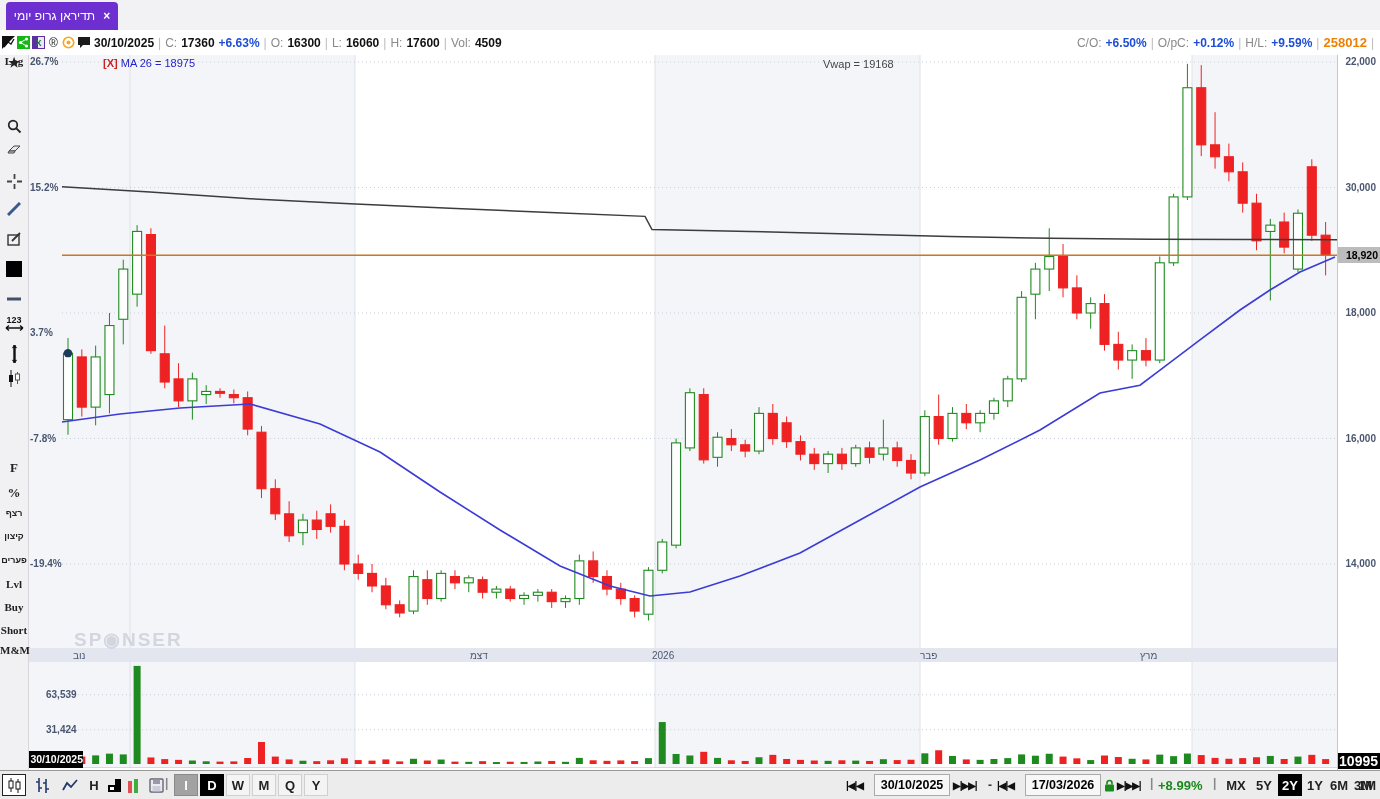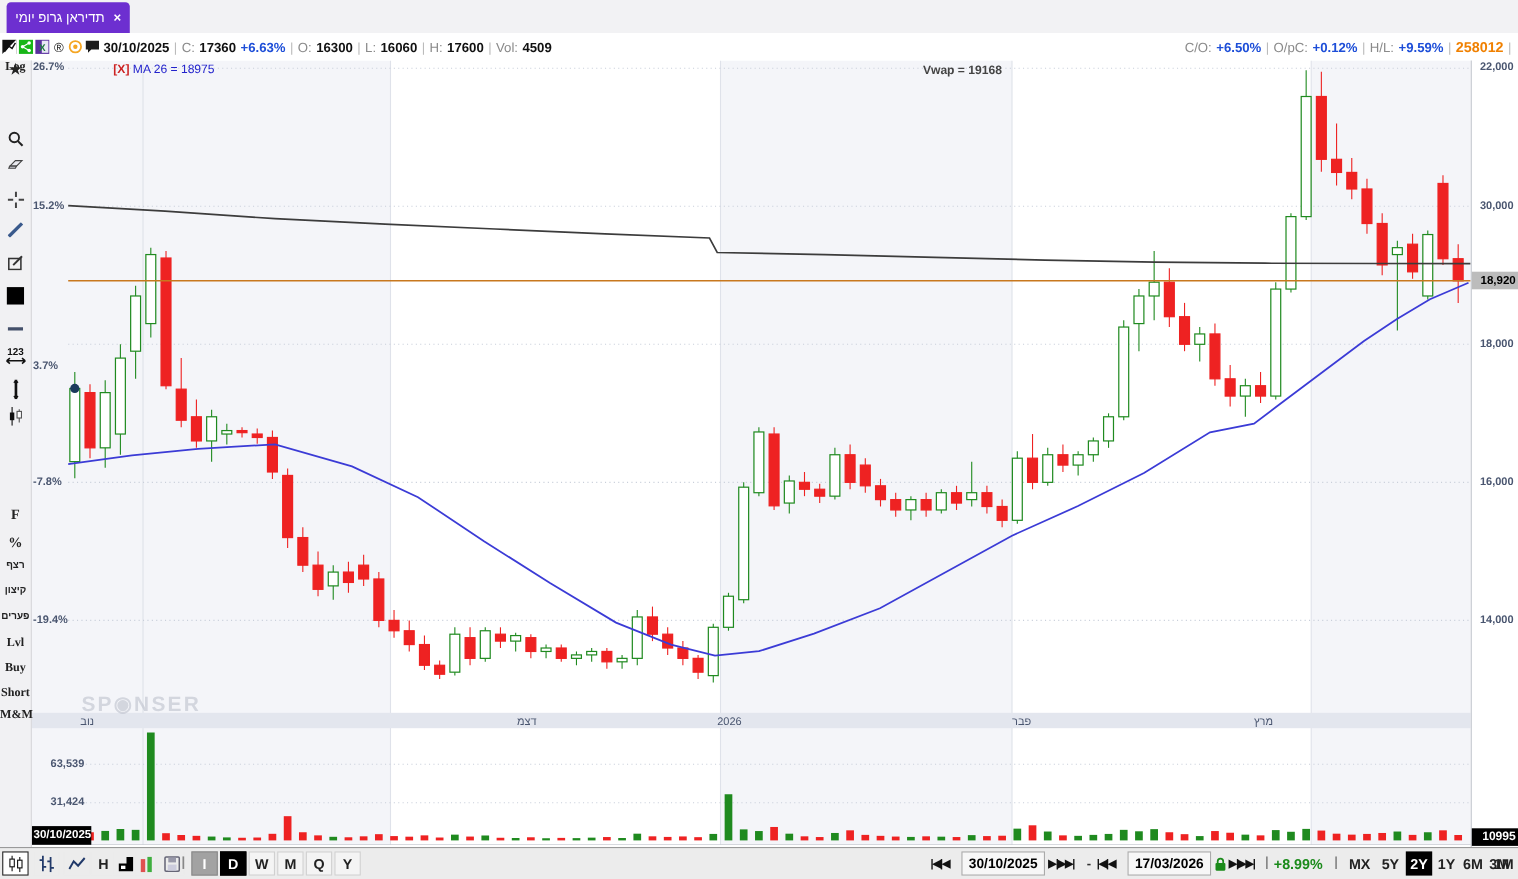--- a/index.html
+++ b/index.html
@@ -28,25 +28,25 @@
   .sb-txt{font-family:"Liberation Serif",serif;font-weight:bold;font-size:11px;}
   .sb-heb{font-family:"Liberation Sans",sans-serif;font-weight:bold;font-size:9px;}
   
   #chartsvg{position:absolute;left:28px;top:55px;z-index:1;}
   .axis-left{position:absolute;z-index:2;font-size:10px;font-weight:bold;color:#4a5670;}
   #rightaxis{position:absolute;left:1337px;top:55px;width:43px;height:715px;background:#fff;border-left:1px solid #c2c6ce;z-index:3;}
   .ra-lab{position:absolute;right:5px;font-size:10px;font-weight:bold;color:#4a5670;}
   #pricetag{position:absolute;left:0;top:247px;width:43px;height:16px;background:#bcbcbc;color:#000;
             font-size:10.5px;font-weight:bold;text-align:right;line-height:16px;padding-right:3px;box-sizing:border-box;}
   #voltag-r{position:absolute;left:0px;top:698px;width:43px;height:16px;background:#000;color:#fff;
-            font-size:11px;font-weight:bold;text-align:right;line-height:16px;padding-right:3px;box-sizing:border-box;}
+            font-size:14px;font-weight:bold;text-align:right;line-height:16px;padding-right:3px;box-sizing:border-box;}
   #ma-label{position:absolute;left:103px;top:57px;z-index:2;font-size:11px;white-space:nowrap;}
   #ma-label .x{color:#cc2222;font-weight:bold;}
   #ma-label .t{color:#2222cc;}
-  #vwap-label{position:absolute;left:823px;top:58px;z-index:2;font-size:11px;font-weight:bold;color:#444;margin-left:16px;}
+  #vwap-label{position:absolute;left:823px;top:58px;z-index:2;font-size:11px;font-weight:normal;color:#444;}
   #watermark{position:absolute;left:74px;top:628px;z-index:2;font-size:19px;font-weight:bold;letter-spacing:2px;
              color:#b9bdc9;opacity:.55;}
   #voltag-l{position:absolute;left:28px;top:751px;width:55px;height:17px;background:#000;color:#fff;z-index:4;
             font-size:10.5px;font-weight:bold;line-height:17px;text-align:right;overflow:hidden;white-space:nowrap;}
   .vol-lab{position:absolute;z-index:2;font-size:10px;font-weight:bold;color:#4a5670;}
   
   #btoolbar{position:absolute;left:0;top:770px;width:1380px;height:29px;background:#ececec;border-top:1px solid #9a9a9a;z-index:6;}
   .tb-btn{position:absolute;top:3px;height:22px;display:flex;align-items:center;justify-content:center;
           box-sizing:border-box;cursor:pointer;background:#ececec;border:1px solid #ececec;}
   .tb-btn.icon{width:24px;}

